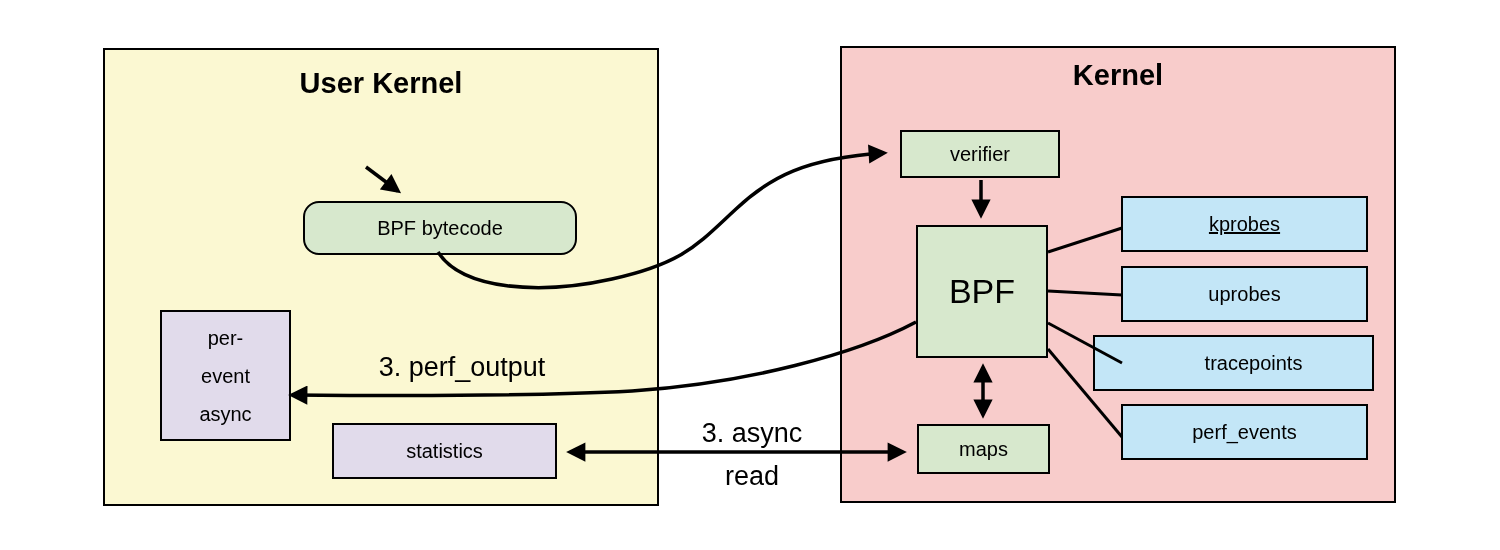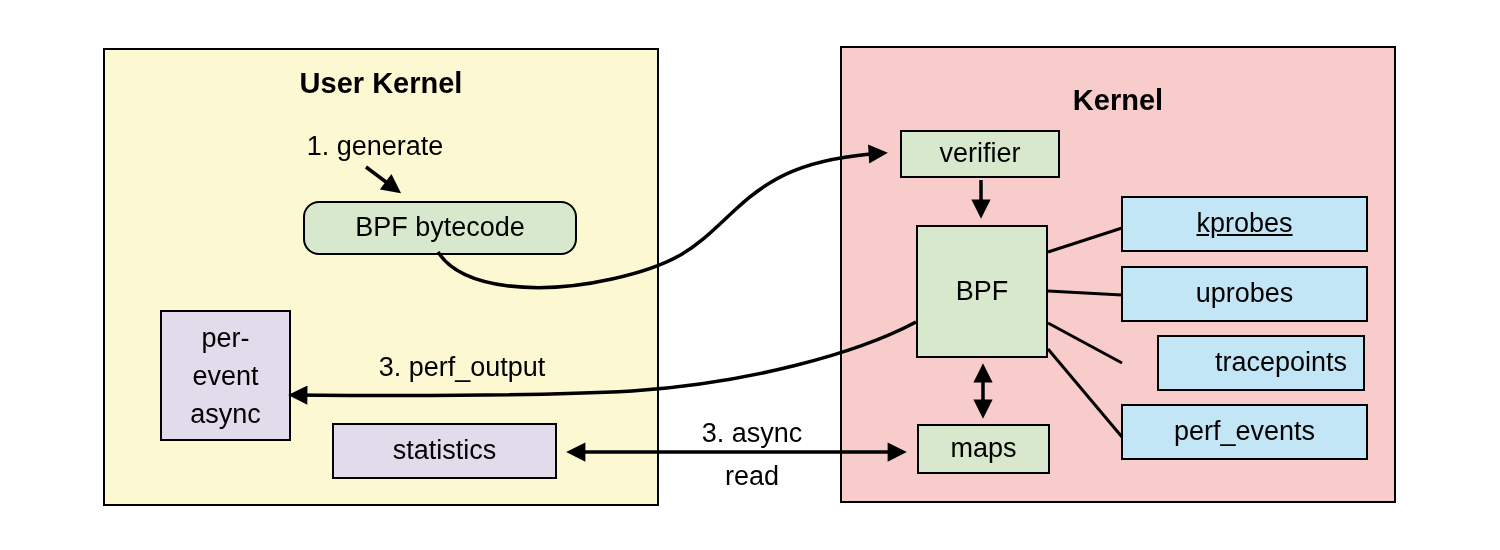--- a/index.html
+++ b/index.html
@@ -30,47 +30,47 @@
     background: #F8CCCB;
   }
   .region-title {
     position: absolute;
     font-size: 29px;
     font-weight: bold;
     text-align: center;
     letter-spacing: 0px;
   }
   .title-user   { left: 103px; top: 67px; width: 556px; }
-  .title-kernel { left: 840px; top: 84px; width: 556px; }
+  .title-kernel { left: 840px; top: 59px; width: 556px; }
 
   .node {
     position: absolute;
     border: 2.5px solid #000000;
     box-sizing: border-box;
     display: flex;
     align-items: center;
     justify-content: center;
     flex-direction: column;
-    font-size: 27px;
+    font-size: 20px;
     line-height: 1.1;
     text-align: center;
   }
   .fill-green  { background: #D7E8CD; }
   .fill-blue   { background: #C3E6F7; }
   .fill-purple { background: #E1DBEB; }
 
   .node-bytecode    { left: 303px;  top: 201px; width: 274px; height: 54px; border-radius: 16px; }
   .node-per-event   { left: 160px;  top: 310px; width: 131px; height: 131px; line-height: 38px; }
   .node-statistics  { left: 332px;  top: 423px; width: 225px; height: 56px; }
   .node-verifier    { left: 900px;  top: 130px; width: 160px; height: 48px; }
-  .node-bpf         { left: 916px;  top: 225px; width: 132px; height: 133px; font-size: 27px; align-items: center; }
+  .node-bpf         { left: 916px;  top: 225px; width: 132px; height: 133px; font-size: 34px; align-items: center; }
   .node-maps        { left: 917px;  top: 424px; width: 133px; height: 50px; }
   .node-kprobes     { left: 1121px; top: 196px; width: 247px; height: 56px; text-decoration: underline; }
   .node-uprobes     { left: 1121px; top: 266px; width: 247px; height: 56px; }
-  .node-tracepoints { left: 1157px; top: 335px; width: 208px; height: 56px; padding-left: 40px; }
+  .node-tracepoints { left: 1093px; top: 335px; width: 281px; height: 56px; padding-left: 40px; }
   .node-perf-events { left: 1121px; top: 404px; width: 247px; height: 56px; }
 
   .flow-label {
     position: absolute;
     font-size: 27px;
     text-align: center;
     white-space: nowrap;
   }
   .label-generate    { left: 270px; top: 131px; width: 210px; }
   .label-load        { left: 412px; top: 293px; width: 180px; }
@@ -89,21 +89,20 @@
 <body>
 
 <div class="canvas">
 
   <div class="region region-user"></div>
   <div class="region region-kernel"></div>
 
   <div class="region-title title-user">User Kernel</div>
   <div class="region-title title-kernel">Kernel</div>
 
-  <div class="flow-label label-generate">1. generate</div>
   <div class="flow-label label-perf-output">3. perf_output</div>
   <div class="flow-label label-async">
     <div>3. async</div>
     <div>read</div>
   </div>
 
   <div class="node fill-green node-bytecode">
     <span>BPF bytecode</span>
   </div>
   <div class="node fill-purple node-per-event">

